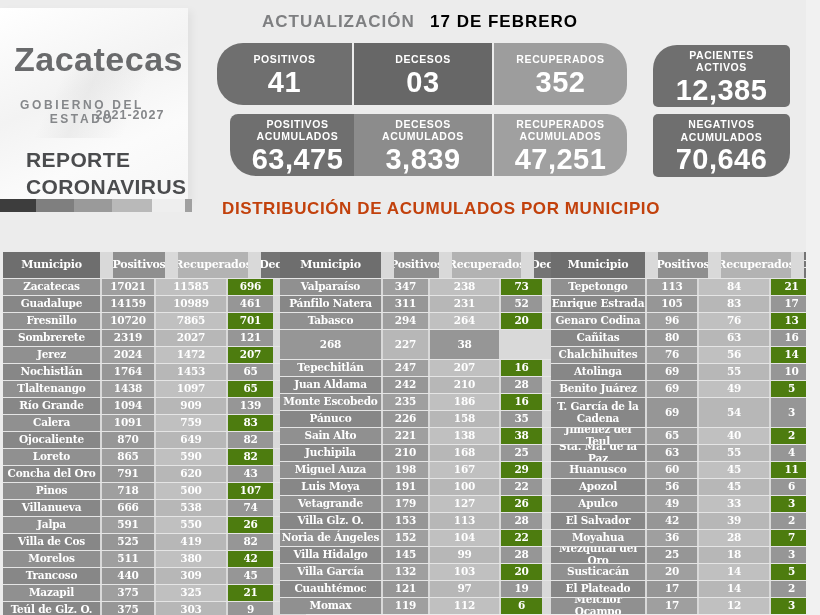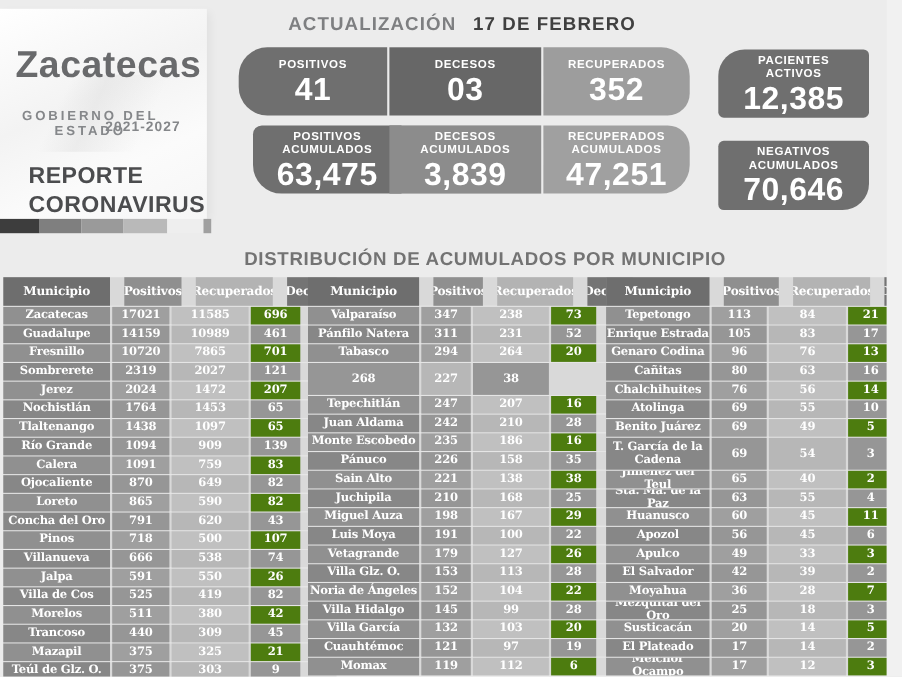--- a/index.html
+++ b/index.html
@@ -35,41 +35,41 @@
   }
   .report-title{
     left:26px;top:138px;width:160px;
     font-size:21px;font-weight:bold;color:#4b4c4e;line-height:1.3;letter-spacing:.4px;
   }
   .grad-bar{left:0;top:199px;height:13px;display:flex;}
   .grad-bar div{height:13px;}
 
   
   .update-title{left:262px;top:12px;font-size:17px;font-weight:bold;color:#7e7f81;letter-spacing:1px;}
-  .update-date{left:430px;top:12px;font-size:17px;font-weight:bold;color:#404040;letter-spacing:1px;}
+  .update-date{left:430px;top:12px;font-size:17px;font-weight:bold;color:#000000;letter-spacing:1px;}
 
   
   .stat-box{
     color:#fff;text-align:center;display:flex;flex-direction:column;
     align-items:center;justify-content:center;box-sizing:border-box;padding-top:2px;
   }
   .stat-label{font-size:10.5px;font-weight:bold;letter-spacing:.6px;line-height:1.2;max-width:118px;}
   .stat-value{font-size:29px;font-weight:bold;letter-spacing:.5px;margin-top:1px;line-height:1.05;}
   .b1{left:217px;top:43px;width:135px;height:62px;background:#6f6f6f;border-radius:26px 0 0 26px;}
   .b2{left:354px;top:43px;width:138px;height:62px;background:#676767;}
   .b3{left:494px;top:43px;width:133px;height:62px;background:#9d9d9d;border-radius:0 26px 20px 0;}
   .b4{left:230px;top:114px;width:135px;height:62px;background:#6f6f6f;border-radius:8px 0 0 26px;}
   .b5{left:354px;top:114px;width:138px;height:62px;background:#8c8c8c;}
   .b6{left:494px;top:114px;width:133px;height:62px;background:#a0a0a0;border-radius:0 20px 26px 0;}
   .b7{left:653px;top:45px;width:137px;height:62px;background:#6f6f6f;border-radius:24px 5px 5px 5px;}
-  .b8{left:653px;top:128px;width:137px;height:63px;background:#6f6f6f;border-radius:5px 5px 24px 5px;}
+  .b8{left:653px;top:114px;width:137px;height:63px;background:#6f6f6f;border-radius:5px 5px 24px 5px;}
 
   
   .section-title{
-    left:222px;top:226px;font-size:17px;font-weight:bold;color:#737373;letter-spacing:.6px;
+    left:222px;top:199px;font-size:17px;font-weight:bold;color:#c2410c;letter-spacing:.6px;
   }
 
   
   .mtable{position:absolute;top:252px;}
   .t1{left:3px;--cm:97px;--cp:52px;--cr:70px;--cd:45px;}
   .t2{left:280px;--cm:101px;--cp:45px;--cr:69px;--cd:41px;}
   .t3{left:551px;--cm:94px;--cp:50px;--cr:70px;--cd:41px;}
   .mrow{
     display:grid;grid-template-columns:var(--cm) var(--cp) var(--cr) var(--cd);
     column-gap:2px;background:#d9d9d9;

